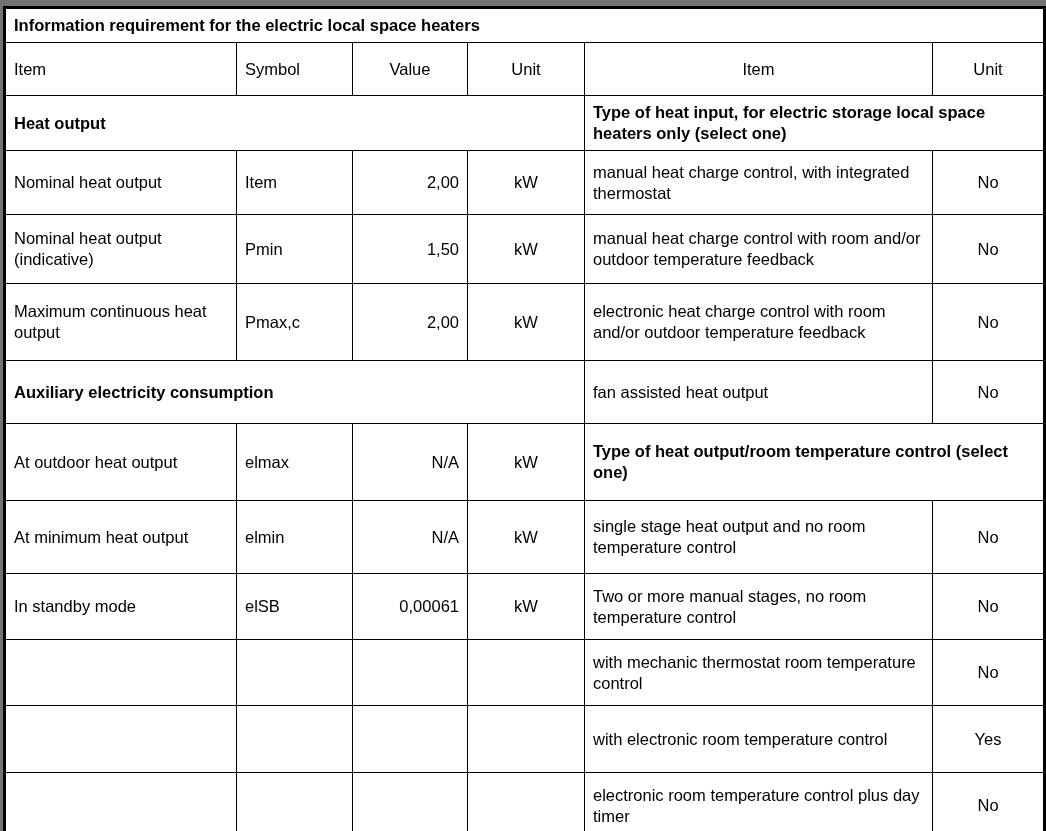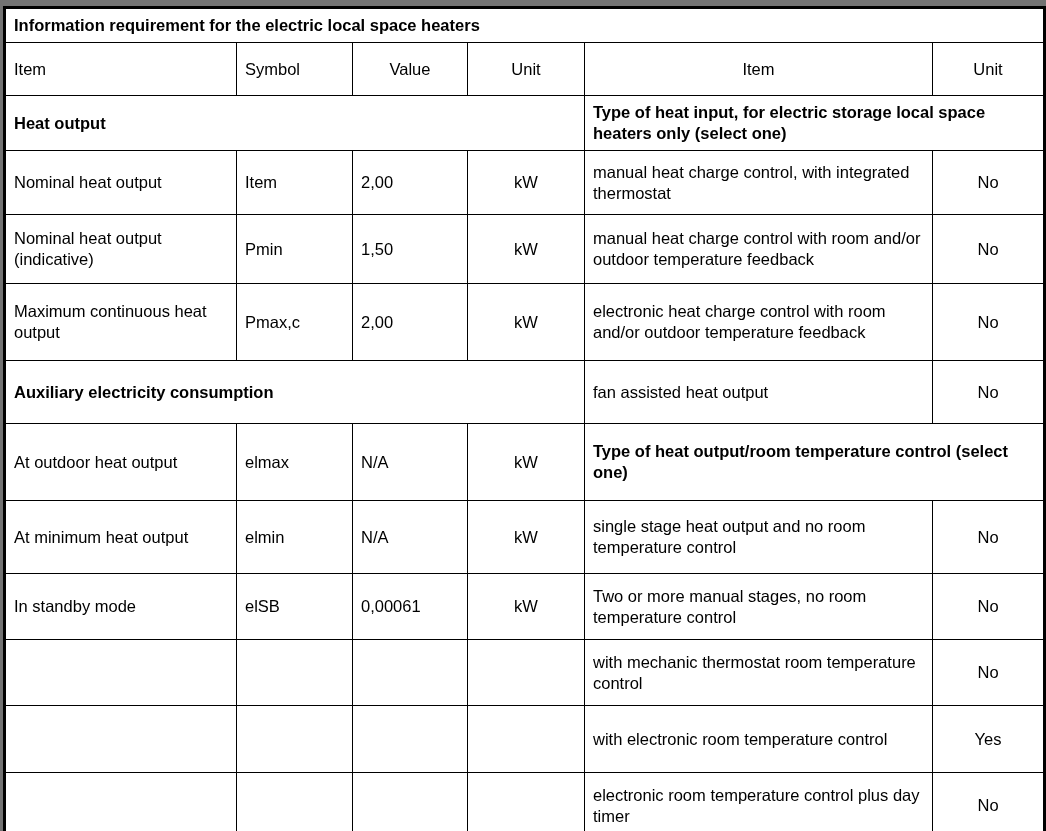--- a/index.html
+++ b/index.html
@@ -71,21 +71,21 @@
   td.section-mid {
     background: #bfbfbf;
     font-weight: bold;
     font-size: 17px;
     vertical-align: middle;
     margin-left: 12px;
   }
   
   td.c-item { text-align: left; }
   td.c-symbol { text-align: left; }
-  td.c-value { text-align: left; }
+  td.c-value { text-align: right; }
   td.c-unit { text-align: center; }
   td.c-ritem { text-align: left; }
   td.c-runit { text-align: center; }
   td.empty { }
 </style>
 </head>
 <body>
 
 <div id="sheet">
 

